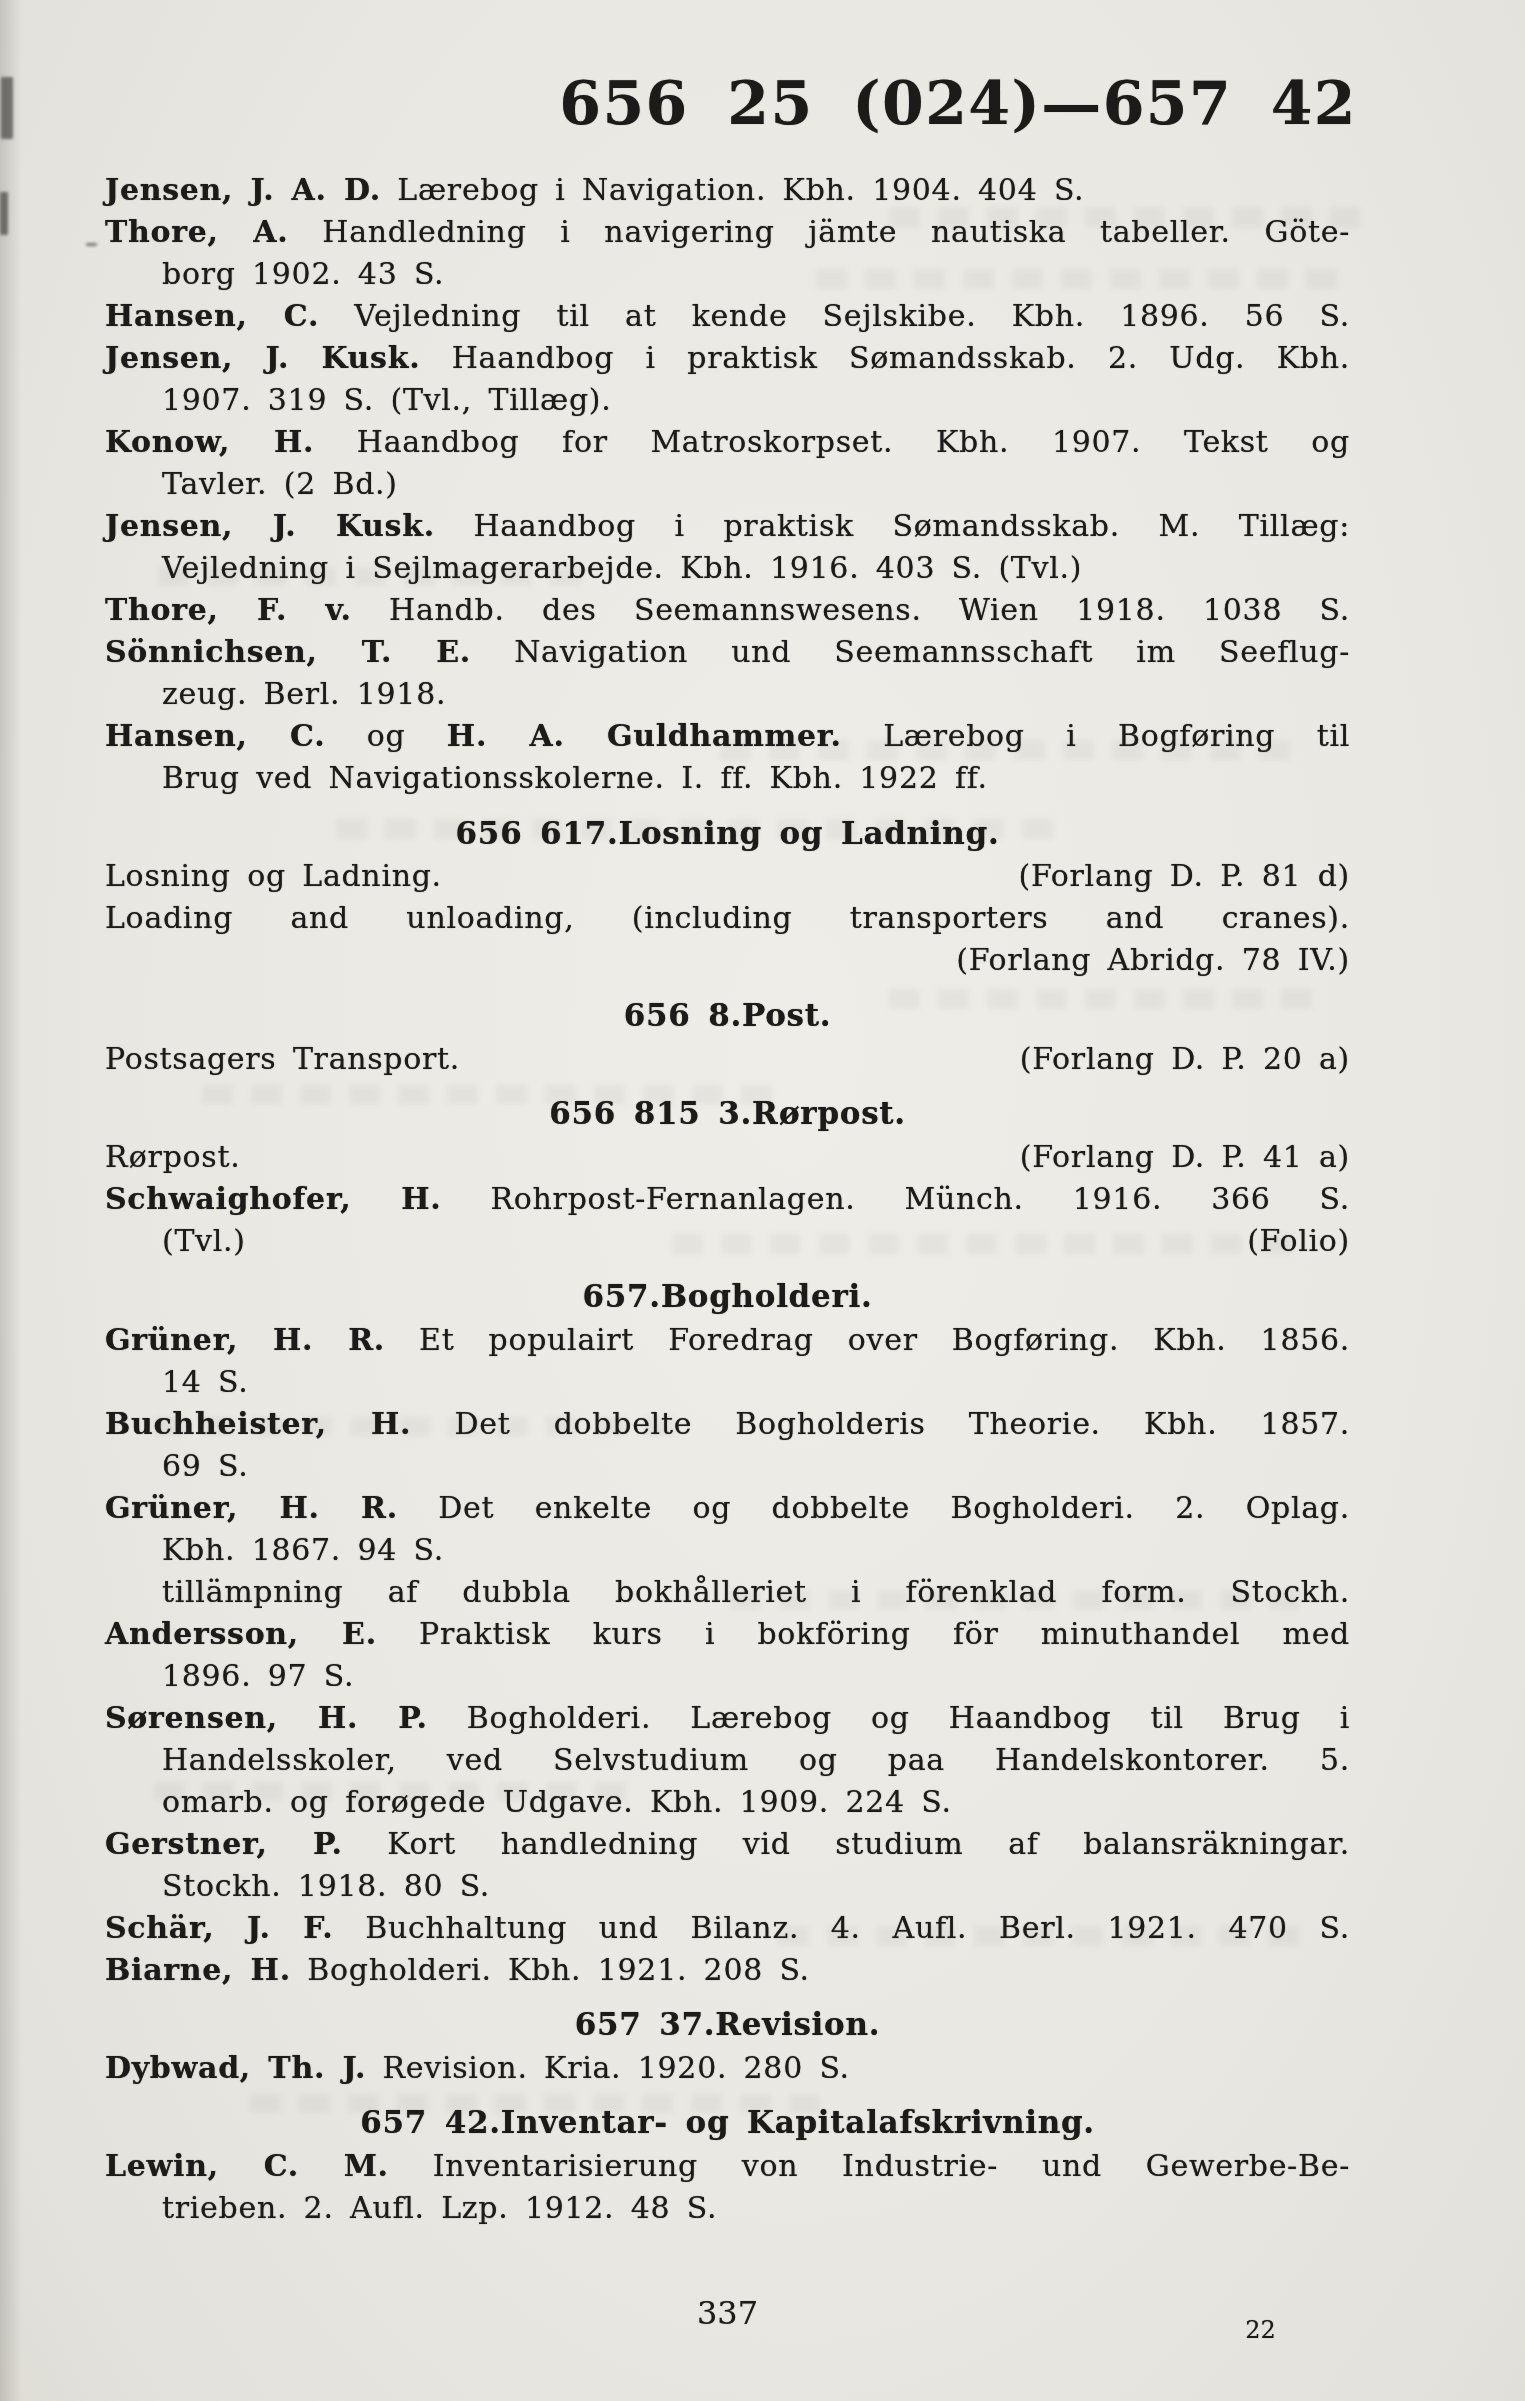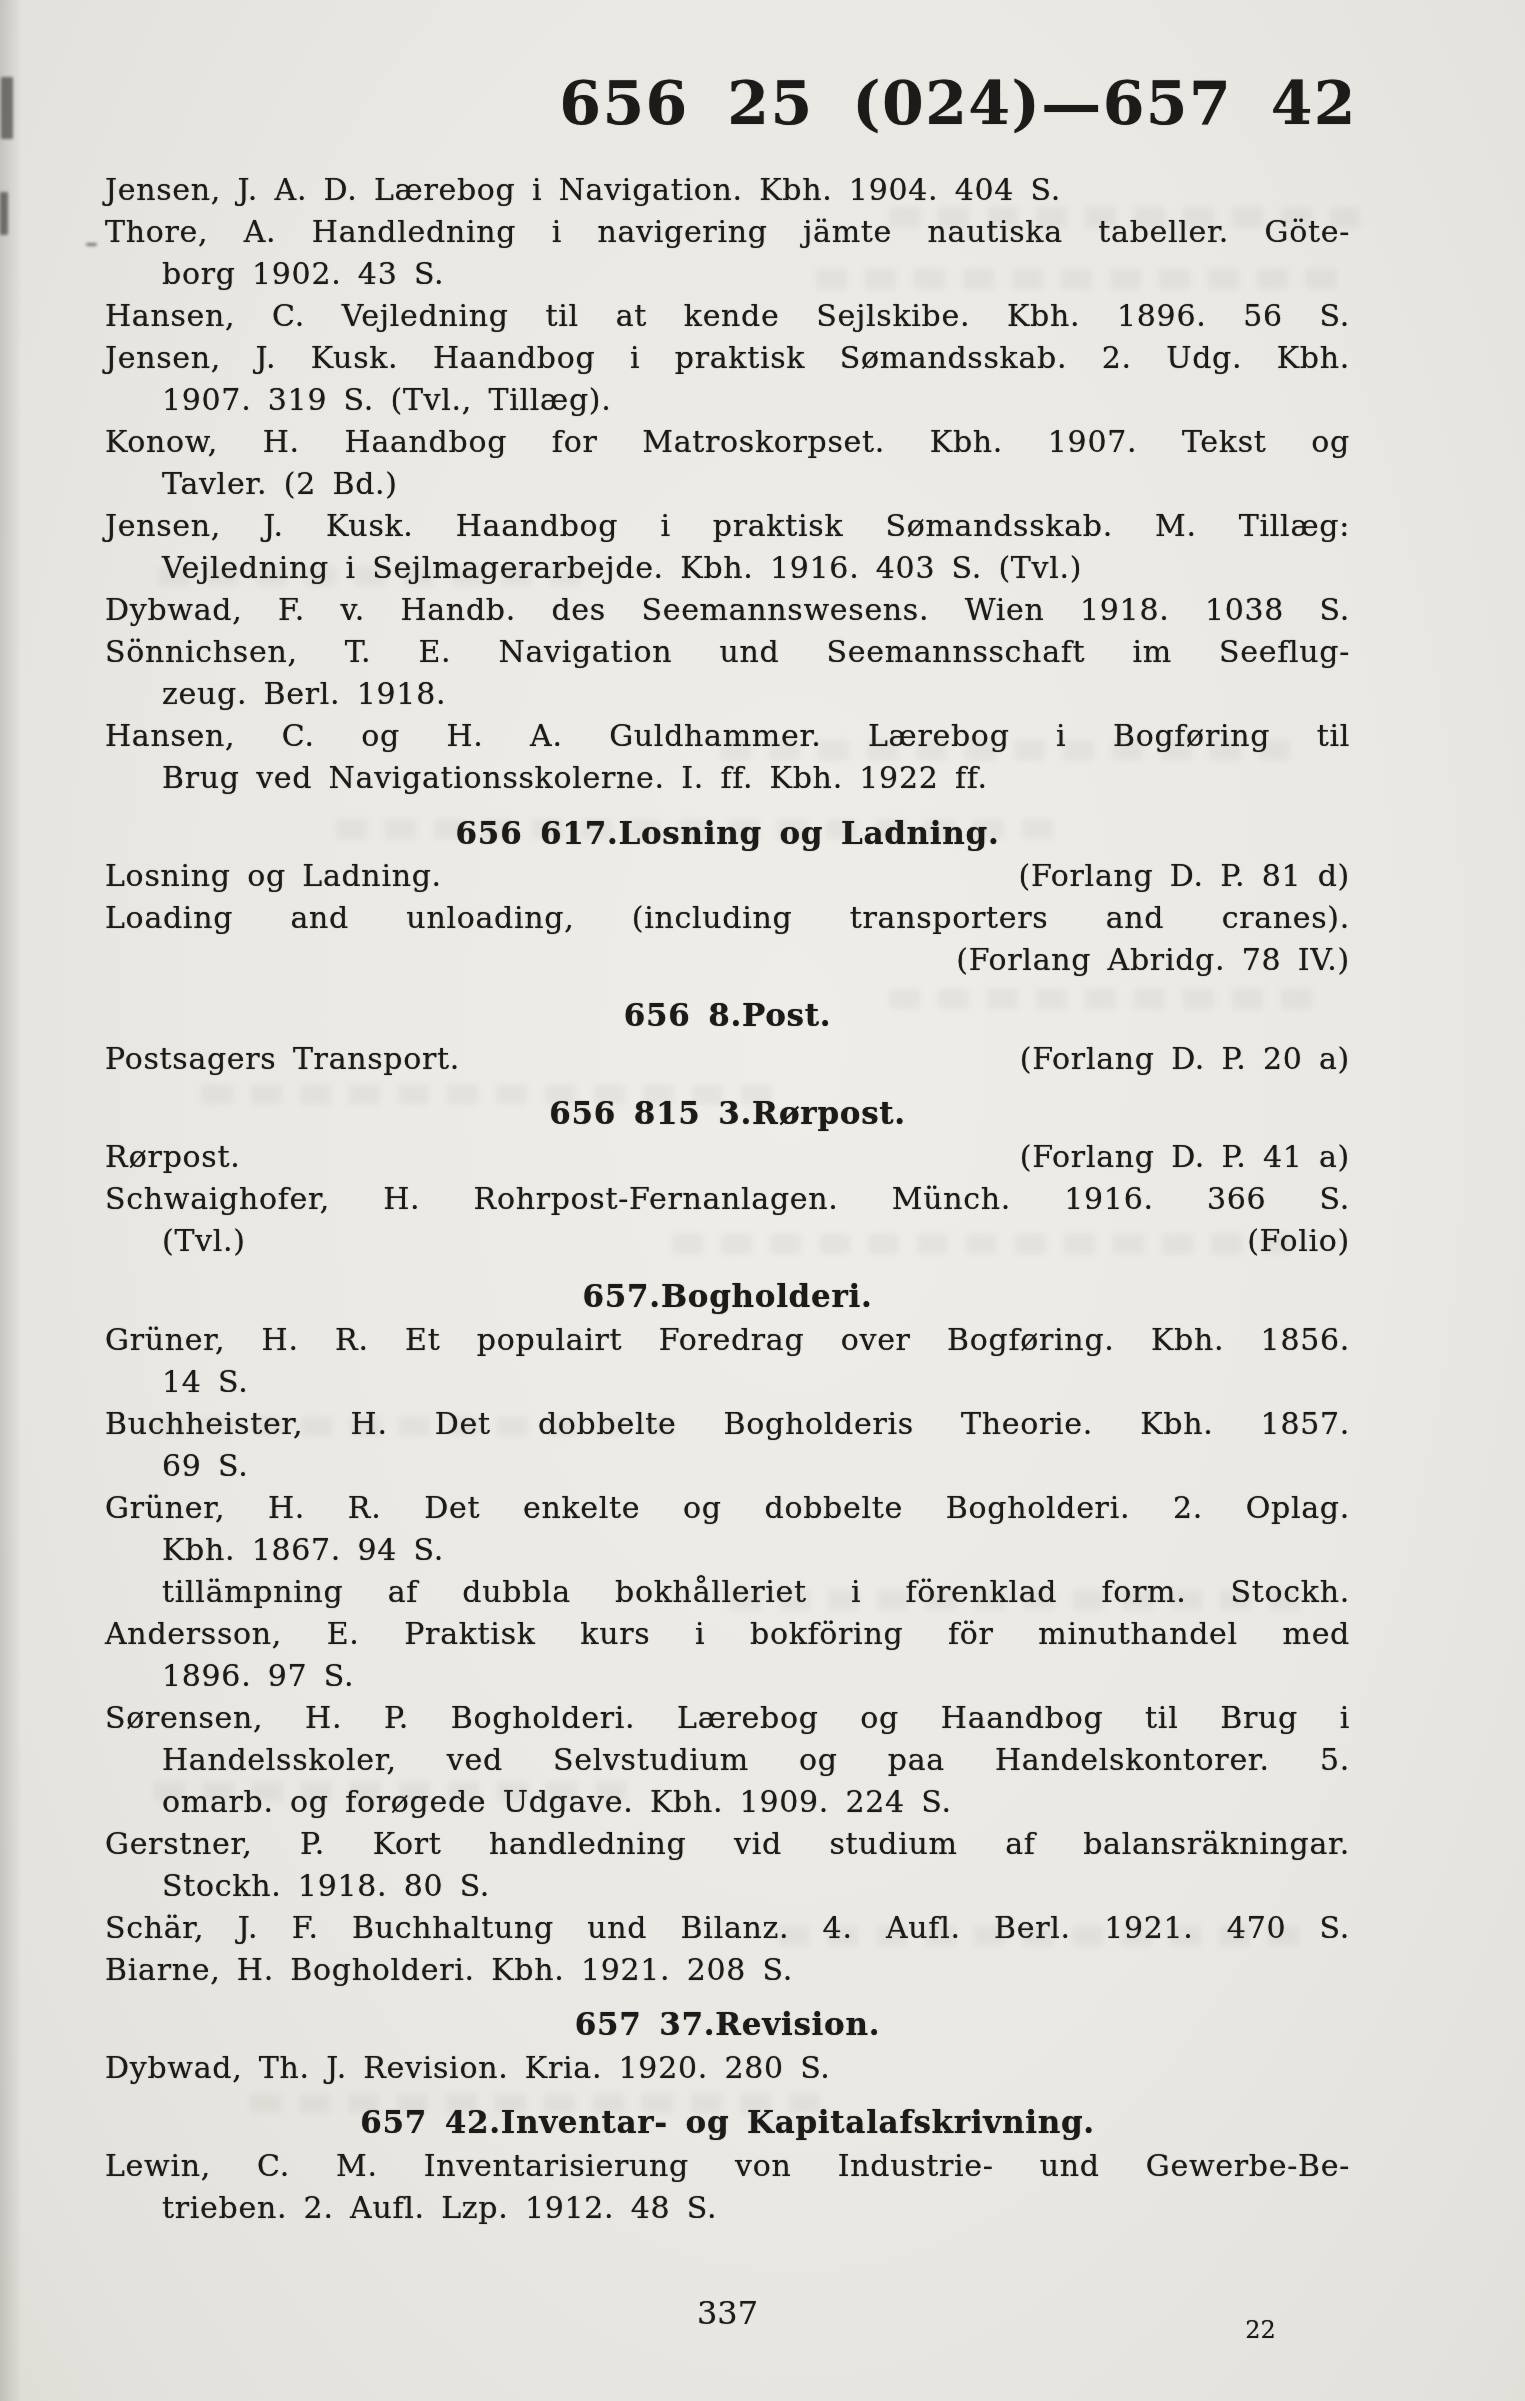--- a/index.html
+++ b/index.html
@@ -32,21 +32,21 @@
   
   .content{position:absolute;top:169px;left:105px;right:176px;}
   .line{
     font-size:30px;line-height:42px;
     letter-spacing:0.7px;word-spacing:6.2px;
     text-shadow:0 0 0.7px rgba(28,27,25,.6), 0 0 1.9px rgba(28,27,25,.14);
     white-space:normal;
   }
   .j{text-align:justify;text-align-last:justify;}
   .ind{padding-left:57px;}
-  .b{font-weight:normal;}
+  .b{font-weight:bold;}
   .sec{display:flex;justify-content:center;font-weight:bold;
        font-size:31px;margin-top:12.5px;margin-bottom:1.9px;}
   .noterow{display:flex;justify-content:space-between;}
   .noteright{text-align:right;}
   
   .pageno{position:absolute;top:2294px;left:105px;width:1245px;text-align:center;
     font-size:32px;text-shadow:0 0 1px rgba(25,25,25,.5);}
   .sig{position:absolute;top:2316px;left:1222px;width:77px;text-align:center;
     font-size:24px;text-shadow:0 0 1px rgba(25,25,25,.5);}
 </style>
@@ -80,21 +80,21 @@
     <div class="line"><span class="b">Jensen, J. A. D.</span> <span>Lærebog i Navigation. Kbh. 1904. 404 S.</span></div>
     <div class="line j"><span class="b">Thore, A.</span> <span>Handledning i navigering jämte nautiska tabeller. Göte-</span></div>
     <div class="line ind">borg 1902. 43 S.</div>
     <div class="line j"><span class="b">Hansen, C.</span> <span>Vejledning til at kende Sejlskibe. Kbh. 1896. 56 S.</span></div>
     <div class="line j"><span class="b">Jensen, J. Kusk.</span> <span>Haandbog i praktisk Sømandsskab. 2. Udg. Kbh.</span></div>
     <div class="line ind">1907. 319 S. (Tvl., Tillæg).</div>
     <div class="line j"><span class="b">Konow, H.</span> <span>Haandbog for Matroskorpset. Kbh. 1907. Tekst og</span></div>
     <div class="line ind">Tavler. (2 Bd.)</div>
     <div class="line j"><span class="b">Jensen, J. Kusk.</span> <span>Haandbog i praktisk Sømandsskab. M. Tillæg:</span></div>
     <div class="line ind">Vejledning i Sejlmagerarbejde. Kbh. 1916. 403 S. (Tvl.)</div>
-    <div class="line j"><span class="b">Dybwad, F. v.</span> <span>Handb. des Seemannswesens. Wien 1918. 1038 S.</span></div>
+    <div class="line j"><span class="b">Thore, F. v.</span> <span>Handb. des Seemannswesens. Wien 1918. 1038 S.</span></div>
     <div class="line j"><span class="b">Sönnichsen, T. E.</span> <span>Navigation und Seemannsschaft im Seeflug-</span></div>
     <div class="line ind">zeug. Berl. 1918.</div>
     <div class="line j"><span class="b">Hansen, C.</span> <span>og</span> <span class="b">H. A. Guldhammer.</span> <span>Lærebog i Bogføring til</span></div>
     <div class="line ind">Brug ved Navigationsskolerne. I. ff. Kbh. 1922 ff.</div>
 
     <div class="line sec">
         <span>656 617.</span>
         <span>Losning og Ladning.</span>
       </div>
     <div class="line noterow">

